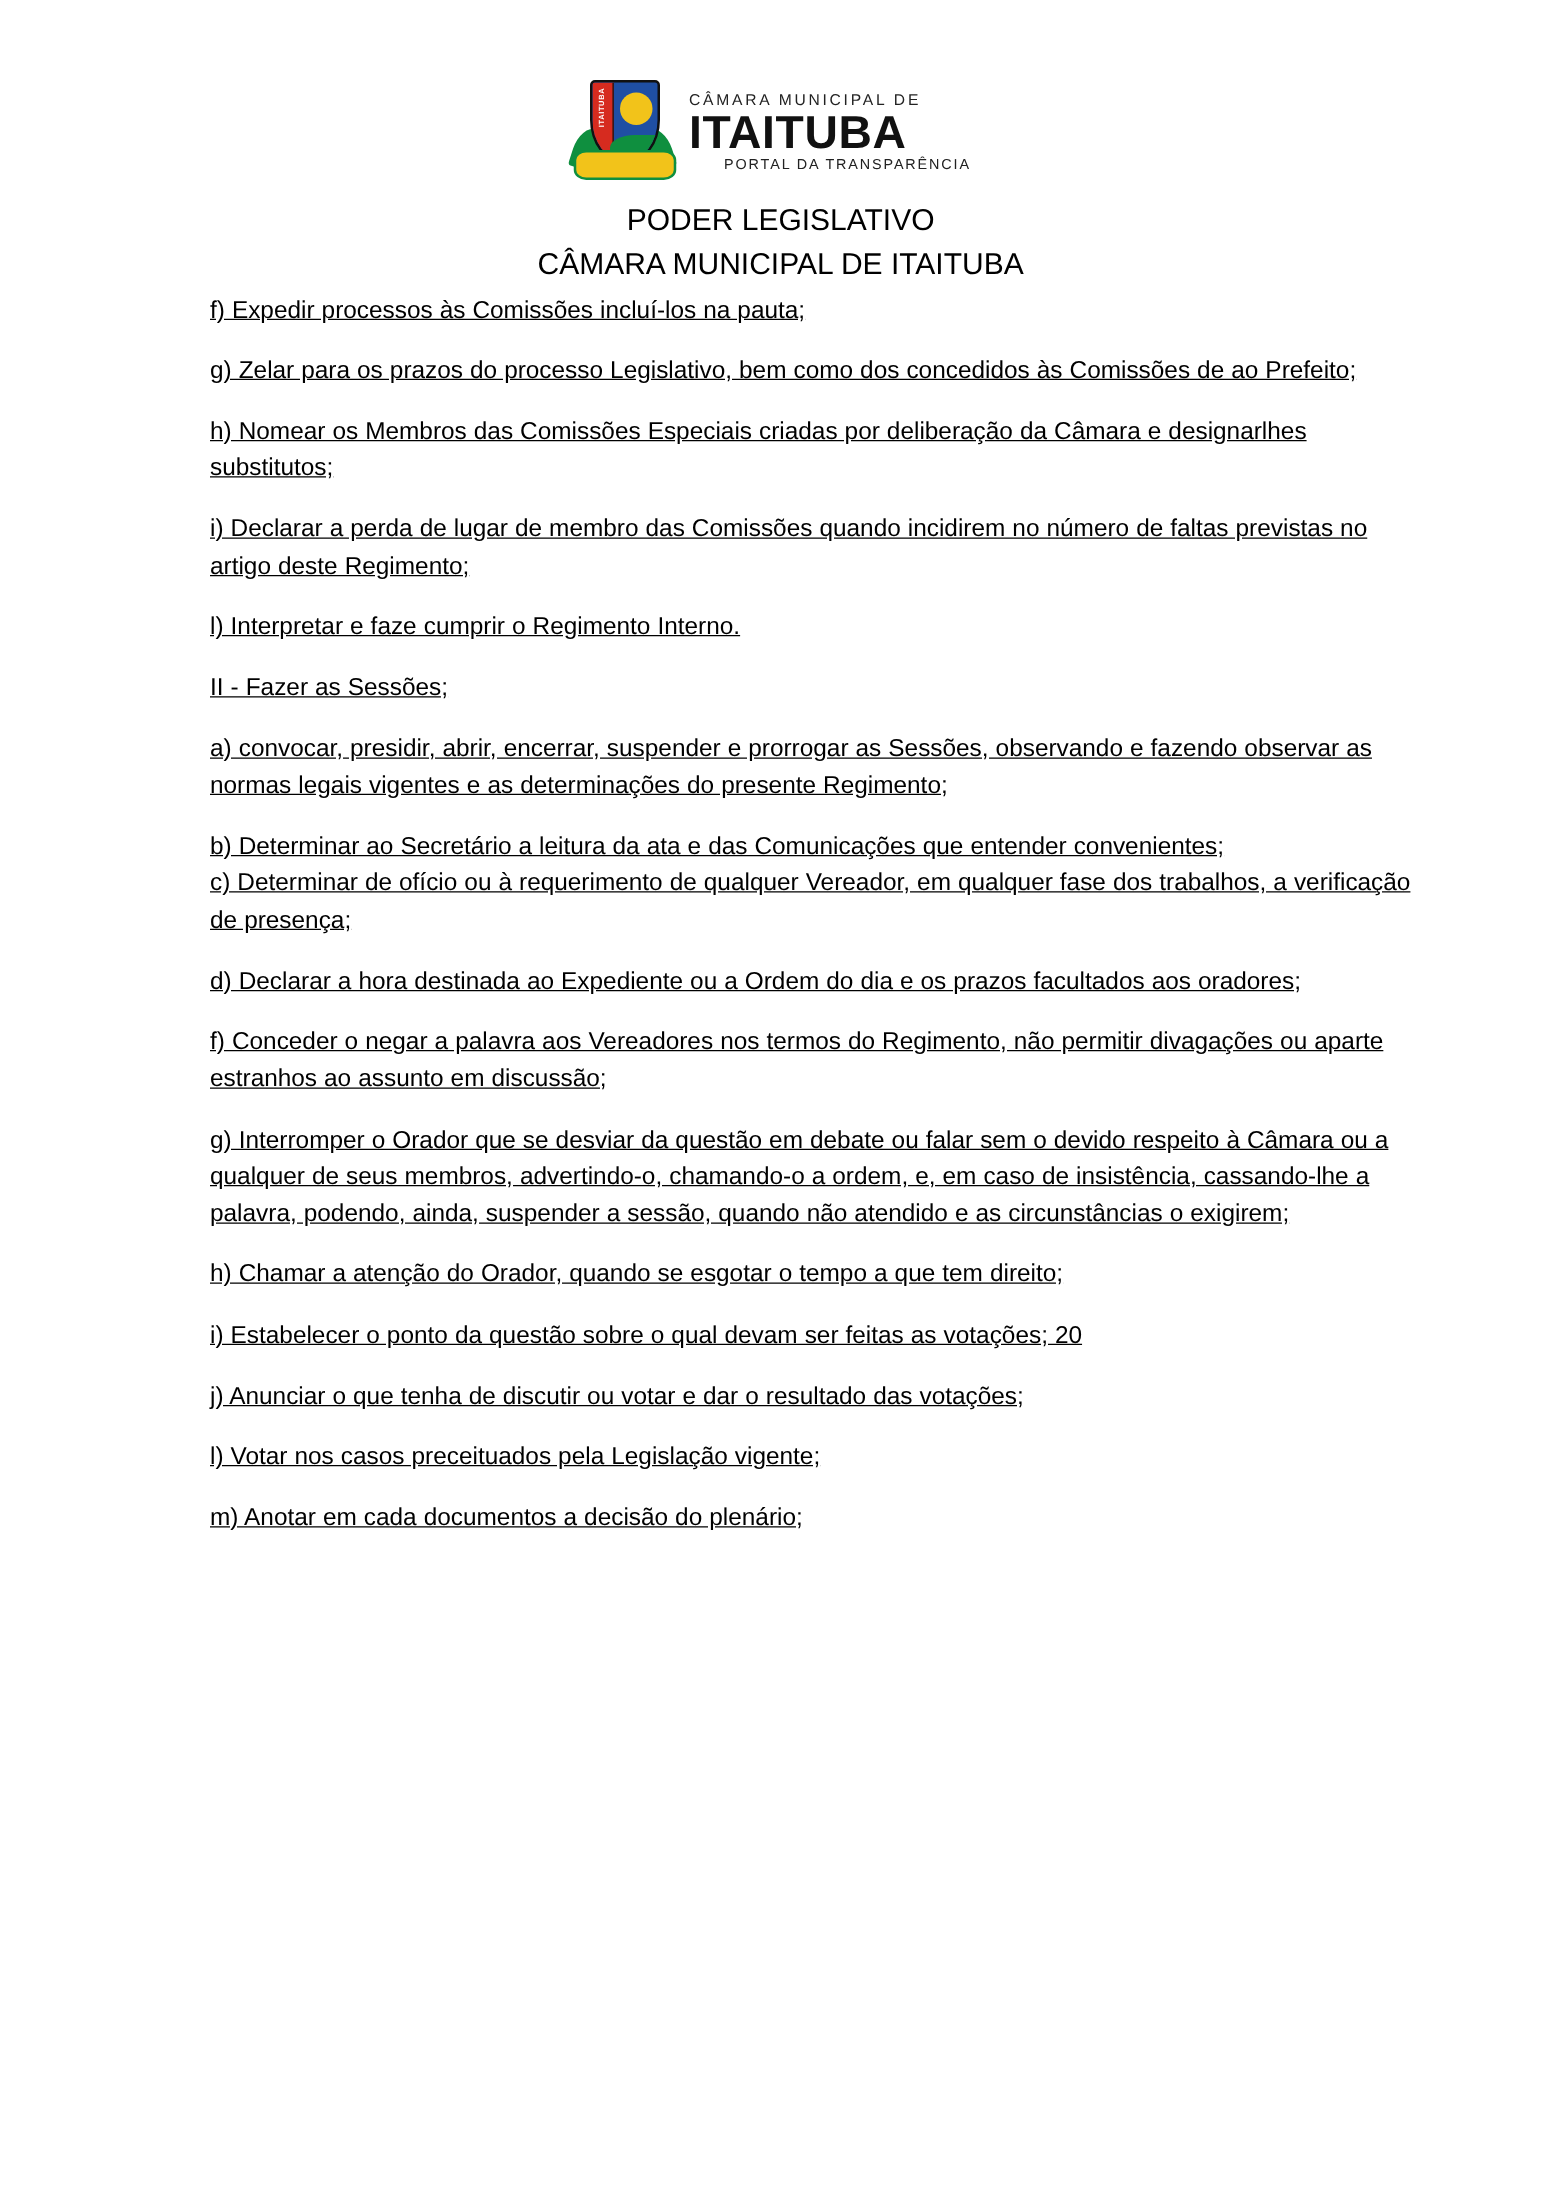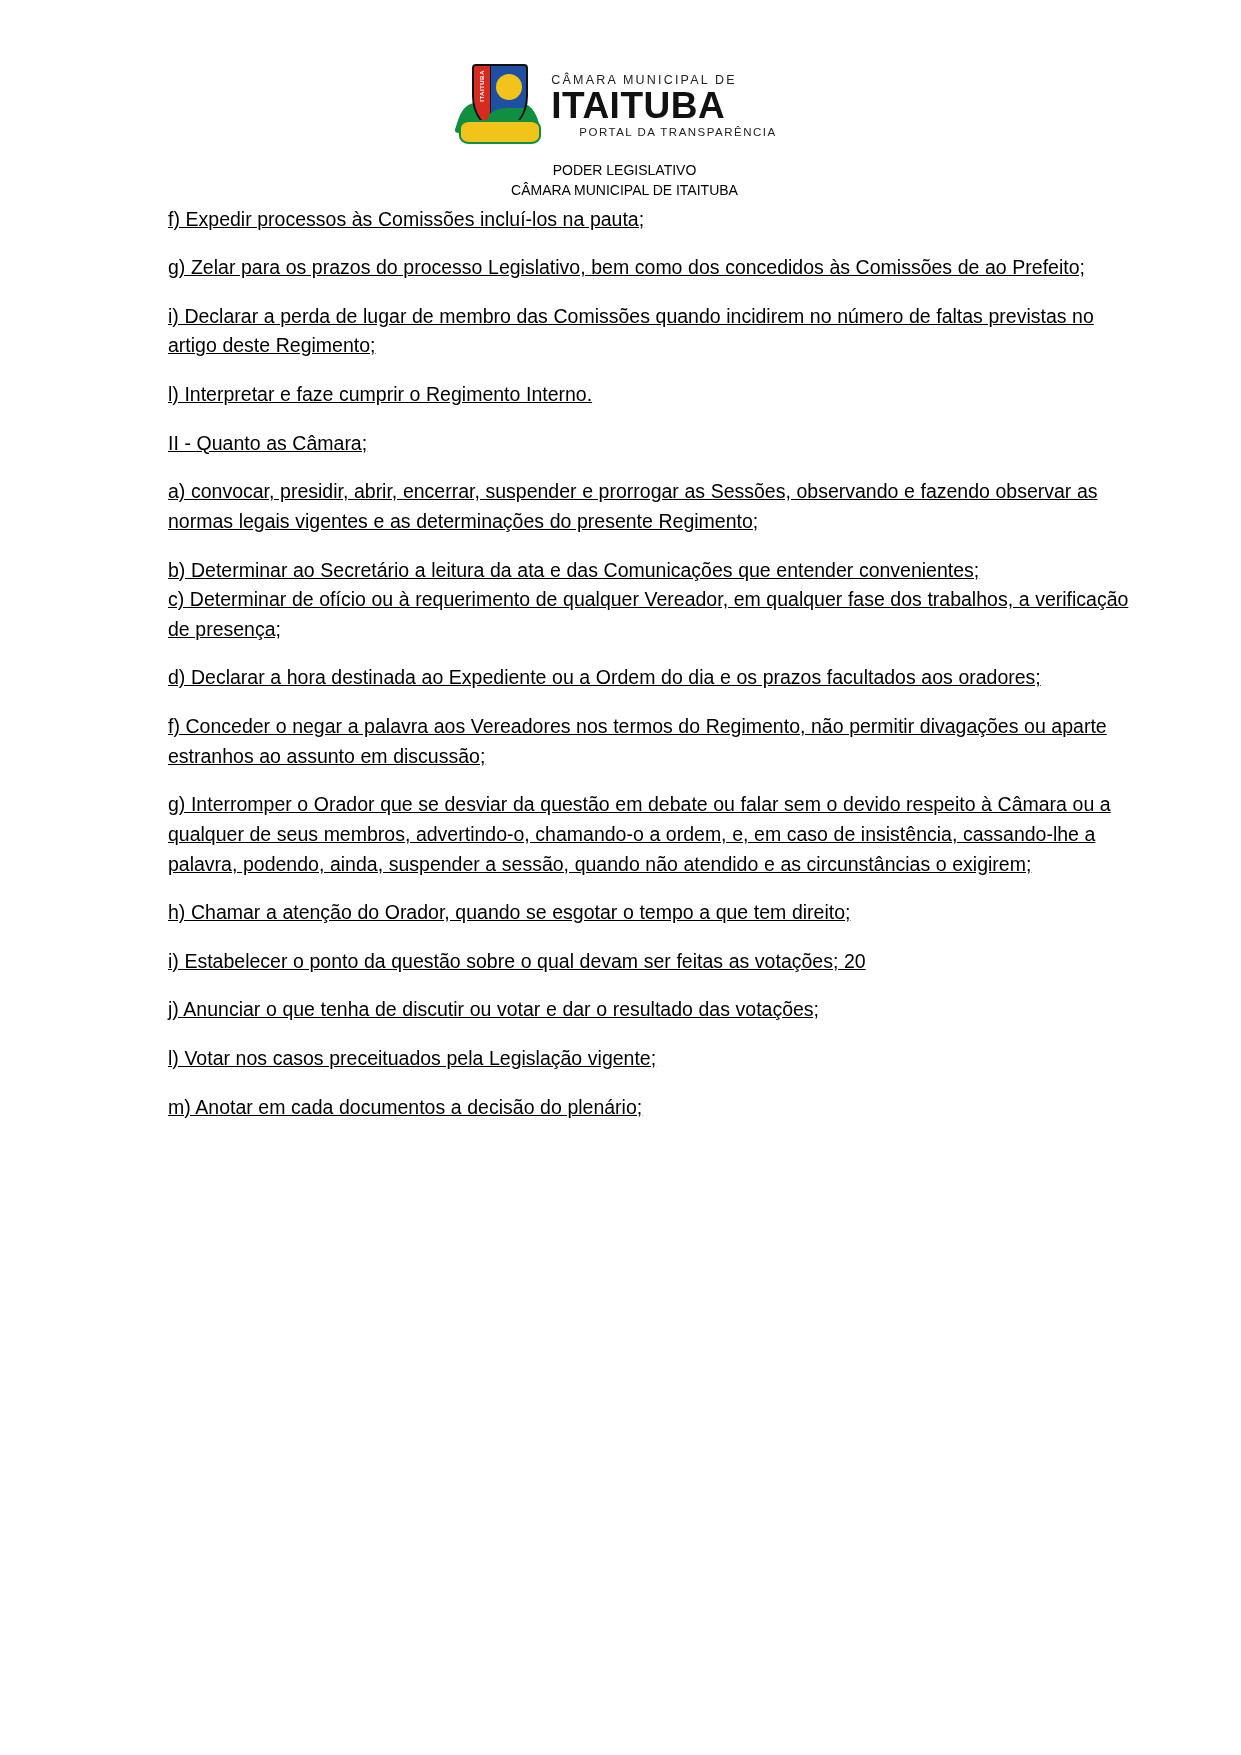--- a/index.html
+++ b/index.html
@@ -130,21 +130,21 @@
   .wordmark .small-bottom {
     font-size: 11.5px;
     letter-spacing: 1.5px;
     color: #222;
     margin-top: 3px;
     margin-left: 28px;
   }
 
   .header-lines {
     text-align: center;
-    font-size: 14px;
+    font-size: 24px;
     line-height: 1.45;
     margin-left: -60px;
     margin-top: 4px;
   }
 
   
   .content {
     margin-top: 4px;
   }
   .content p {
@@ -185,23 +185,24 @@
   </div>
 
   <div class="header-lines">
     <div>PODER LEGISLATIVO</div>
     <div>CÂMARA MUNICIPAL DE ITAITUBA</div>
   </div>
 
   <div class="content">
     <p>f) Expedir processos às Comissões incluí-los na pauta;</p>
     <p> g) Zelar para os prazos do processo Legislativo, bem como dos concedidos às Comissões de ao Prefeito;</p>
+    <p>h) Nomear os Membros das Comissões Especiais criadas por deliberação da Câmara e designarlhes substitutos;</p>
     <p>i) Declarar a perda de lugar de membro das Comissões quando incidirem no número de faltas previstas no artigo deste Regimento;</p>
     <p>l) Interpretar e faze cumprir o Regimento Interno.</p>
-    <p>II - Quanto as Câmara;</p>
+    <p>II - Fazer as Sessões;</p>
     <p>a) convocar, presidir, abrir, encerrar, suspender e prorrogar as Sessões, observando e fazendo observar as normas legais vigentes e as determinações do presente Regimento;</p>
     <p class="tight">b) Determinar ao Secretário a leitura da ata e das Comunicações que entender convenientes;</p>
     <p>c) Determinar de ofício ou à requerimento de qualquer Vereador, em qualquer fase dos trabalhos, a verificação de presença;</p>
     <p>d) Declarar a hora destinada ao Expediente ou a Ordem do dia e os prazos facultados aos oradores;</p>
     <p>f) Conceder o negar a palavra aos Vereadores nos termos do Regimento, não permitir divagações ou aparte estranhos ao assunto em discussão;</p>
     <p> g) Interromper o Orador que se desviar da questão em debate ou falar sem o devido respeito à Câmara ou a qualquer de seus membros, advertindo-o, chamando-o a ordem, e, em caso de insistência, cassando-lhe a palavra, podendo, ainda, suspender a sessão, quando não atendido e as circunstâncias o exigirem;</p>
     <p>h) Chamar a atenção do Orador, quando se esgotar o tempo a que tem direito;</p>
     <p> i) Estabelecer o ponto da questão sobre o qual devam ser feitas as votações; 20</p>
     <p> j) Anunciar o que tenha de discutir ou votar e dar o resultado das votações;</p>
     <p> l) Votar nos casos preceituados pela Legislação vigente;</p>

